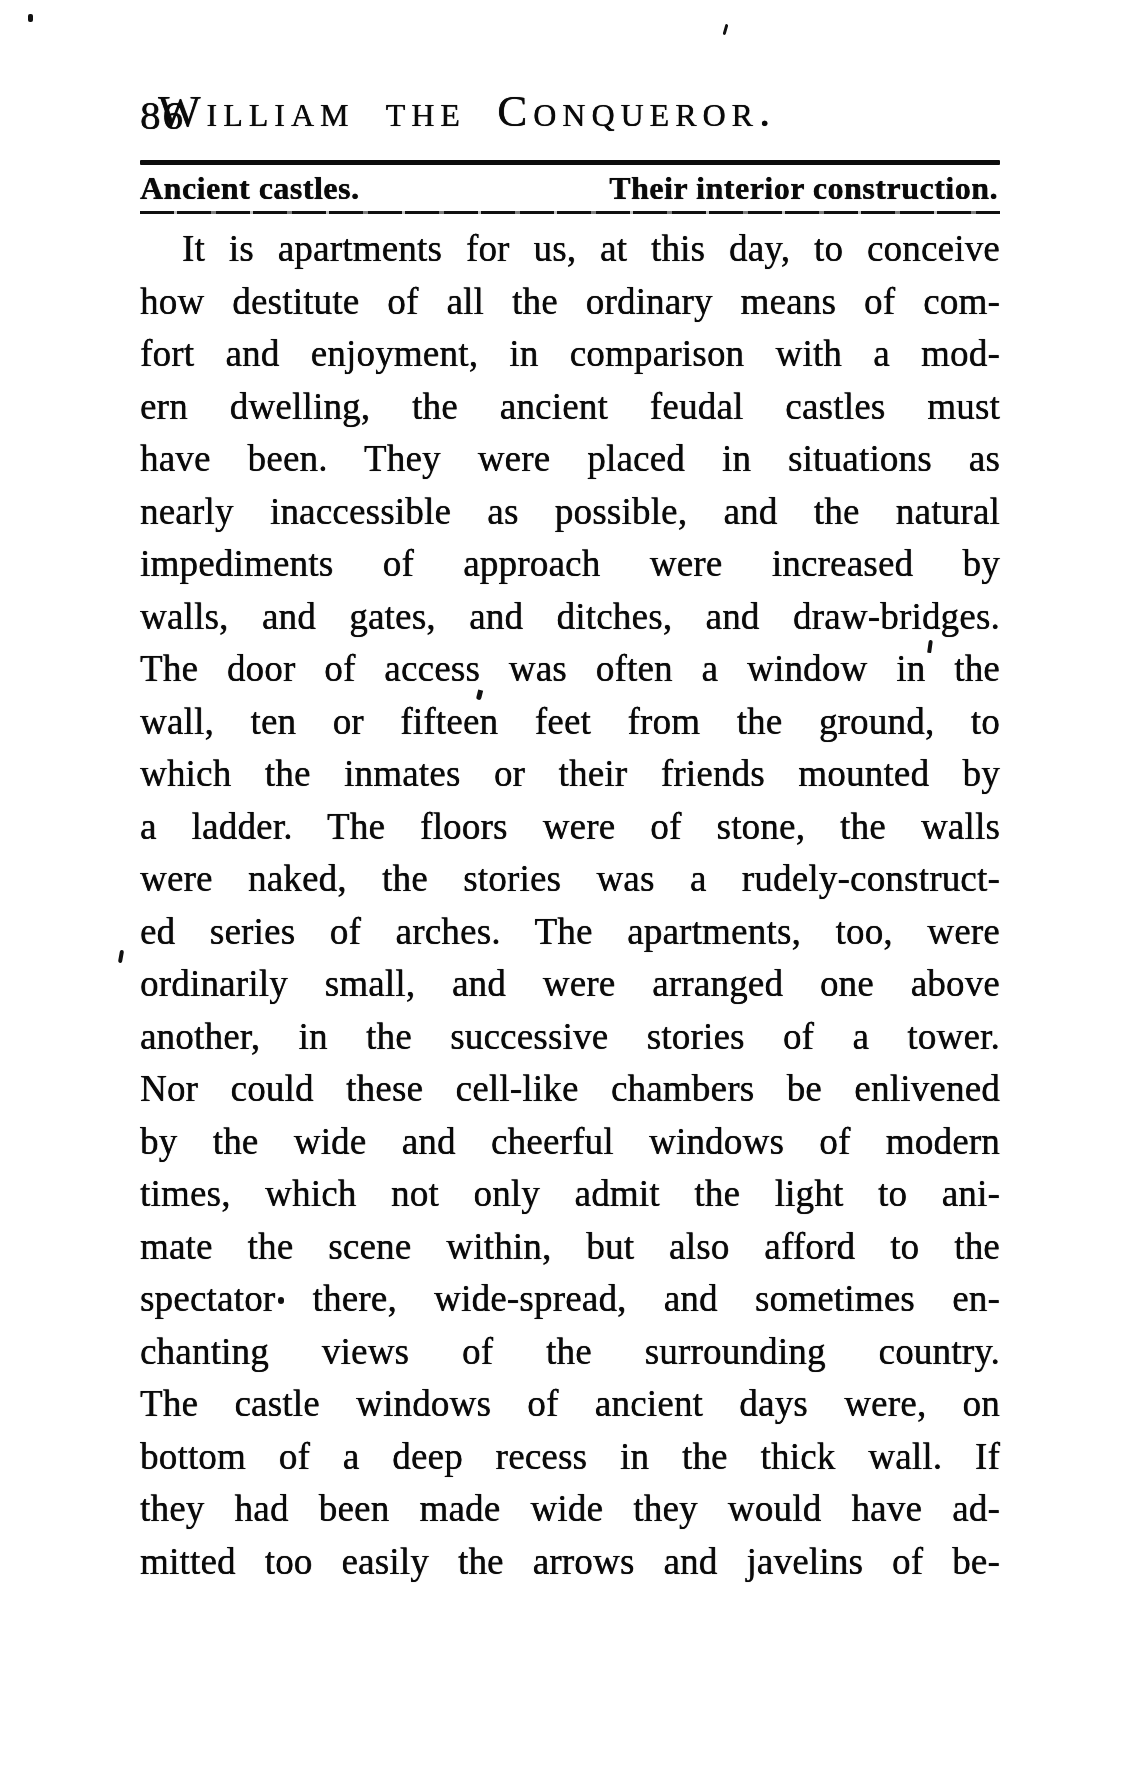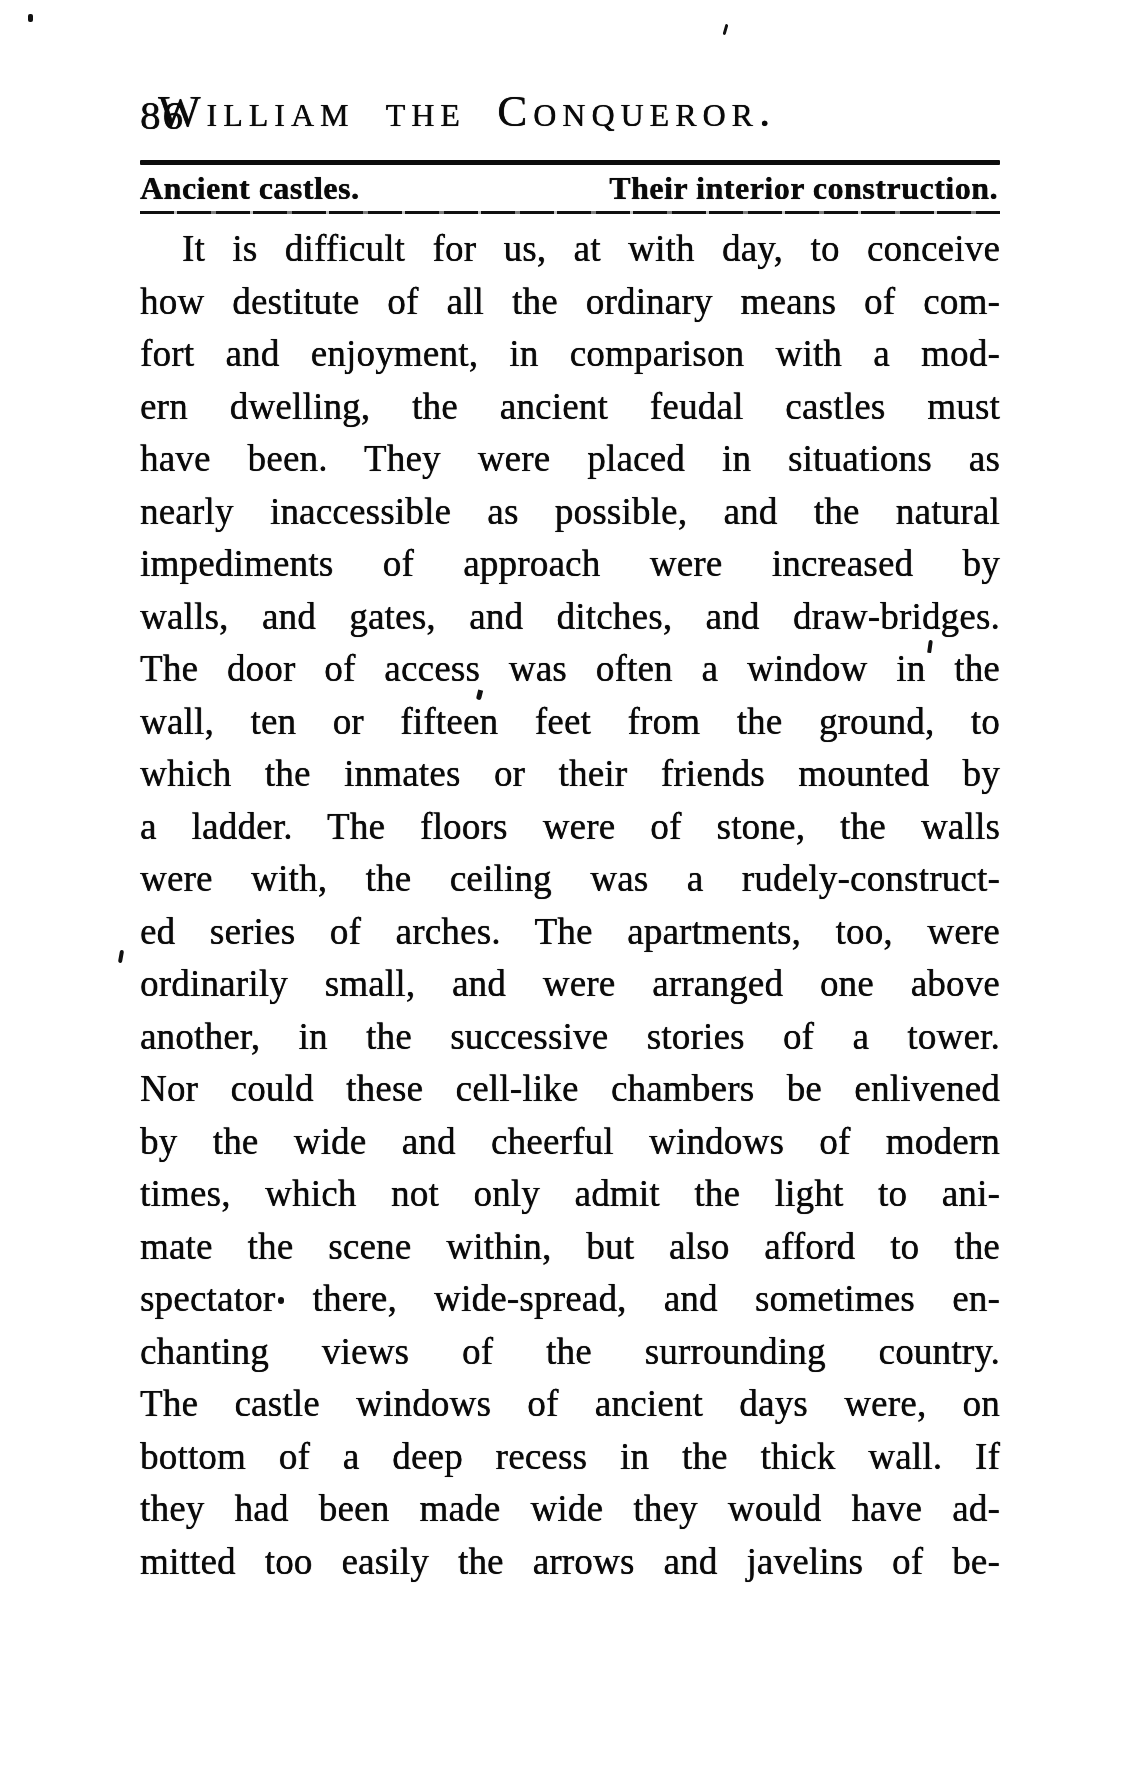--- a/index.html
+++ b/index.html
@@ -108,21 +108,21 @@
 
   <div class="running-heads">
     <span>Ancient castles.</span>
     <span>Their interior construction.</span>
   </div>
 
   <div class="rule-bottom"></div>
 
   <div class="bodytext">
 
-      <div class="line">It is difficult for us, at with day, to conceive</div>
+      <div class="line">It is apartments for us, at this day, to conceive</div>
 
       <div class="line">how destitute of all the ordinary means of com-</div>
 
       <div class="line">fort and enjoyment, in comparison with a mod-</div>
 
       <div class="line">ern dwelling, the ancient feudal castles must</div>
 
       <div class="line">have been. They were placed in situations as</div>
 
       <div class="line">nearly inaccessible as possible, and the natural</div>
@@ -132,21 +132,21 @@
       <div class="line">walls, and gates, and ditches, and draw-bridges.</div>
 
       <div class="line">The door of access was often a window in the</div>
 
       <div class="line">wall, ten or fifteen feet from the ground, to</div>
 
       <div class="line">which the inmates or their friends mounted by</div>
 
       <div class="line">a ladder. The floors were of stone, the walls</div>
 
-      <div class="line">were with, the ceiling was a rudely-construct-</div>
+      <div class="line">were naked, the stories was a rudely-construct-</div>
 
       <div class="line">ed series of arches. The apartments, too, were</div>
 
       <div class="line">ordinarily small, and were arranged one above</div>
 
       <div class="line">another, in the successive stories of a tower.</div>
 
       <div class="line">Nor could these cell-like chambers be enlivened</div>
 
       <div class="line">by the wide and cheerful windows of modern</div>

